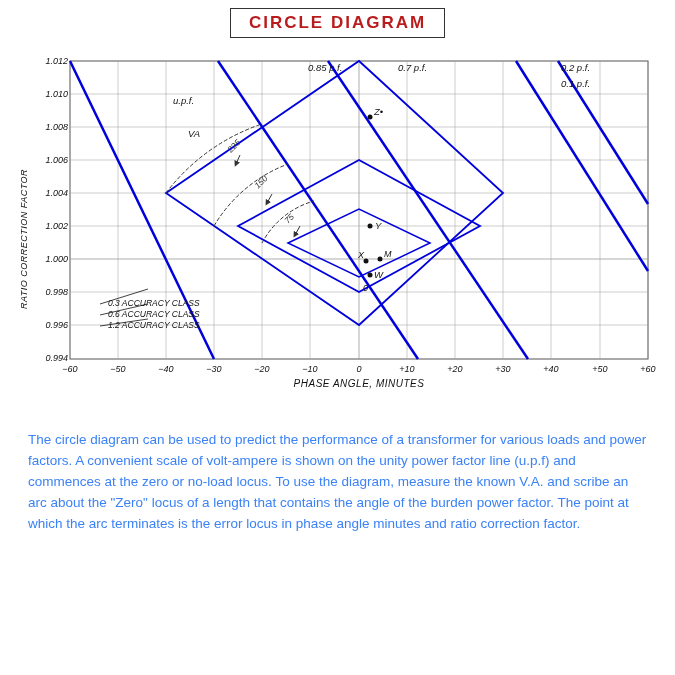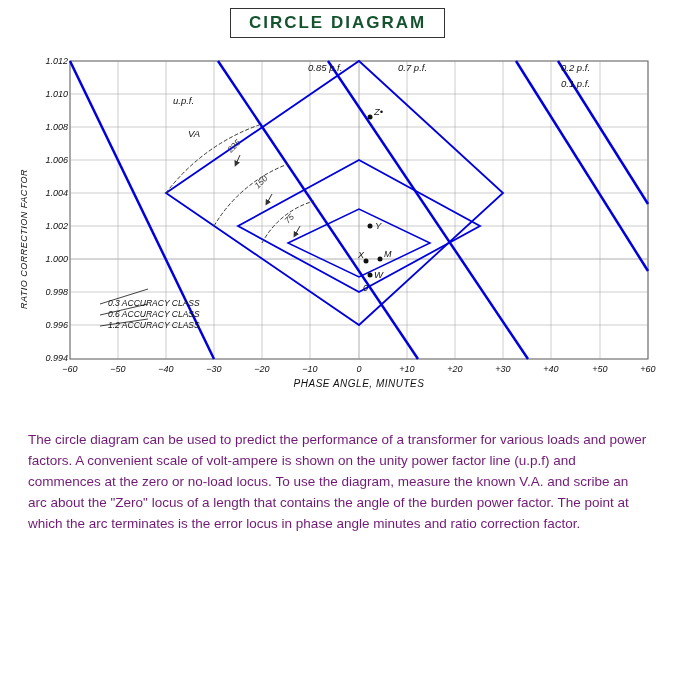--- a/index.html
+++ b/index.html
@@ -18,38 +18,38 @@
       text-align: center;
       margin-bottom: 6px;
     }
     .title-box {
       display: inline-block;
       border: 1.5px solid #333;
       padding: 4px 18px;
       font-size: 17px;
       font-weight: bold;
       letter-spacing: 2px;
-      color: #14532d;
+      color: #b91c1c;
       font-family: Arial, sans-serif;
     }
     .diagram-container {
       position: relative;
       width: 640px;
       height: 370px;
       margin: 0 auto;
       font-style: italic;
     }
     .diagram-svg {
       width: 100%;
       height: 100%;
     }
     .description {
       margin: 16px 16px 0 16px;
       font-size: 13.5px;
-      color: #701a75;
+      color: #3b82f6;
       line-height: 1.55;
       font-family: Arial, sans-serif;
     }
   </style>
 </head>
 <body>
 
 <div class="page">
   <div class="title-area">
     <div class="title-box">CIRCLE DIAGRAM</div>

